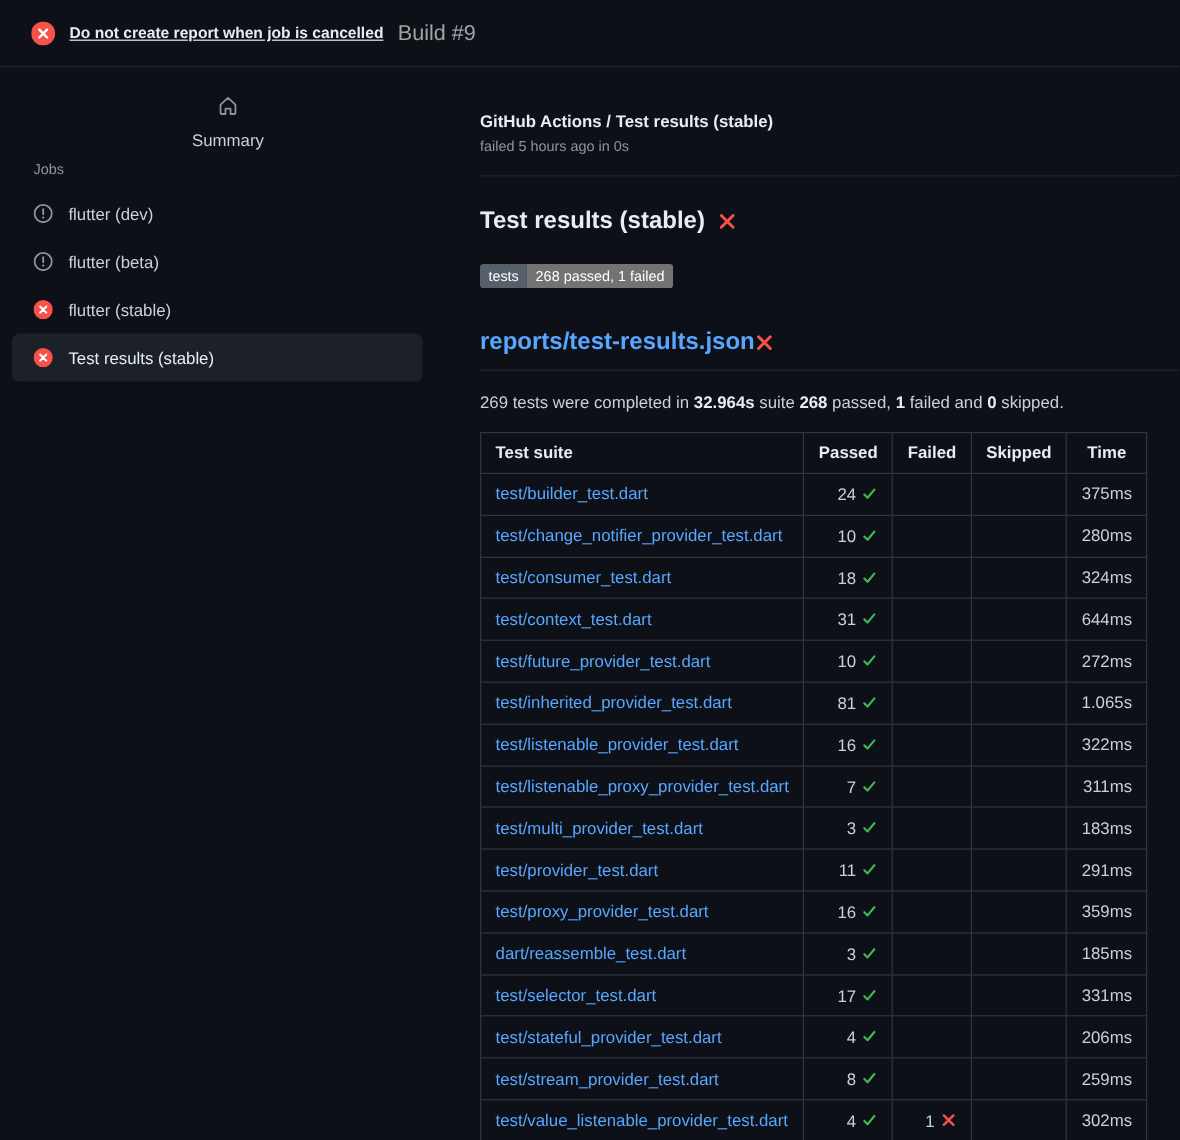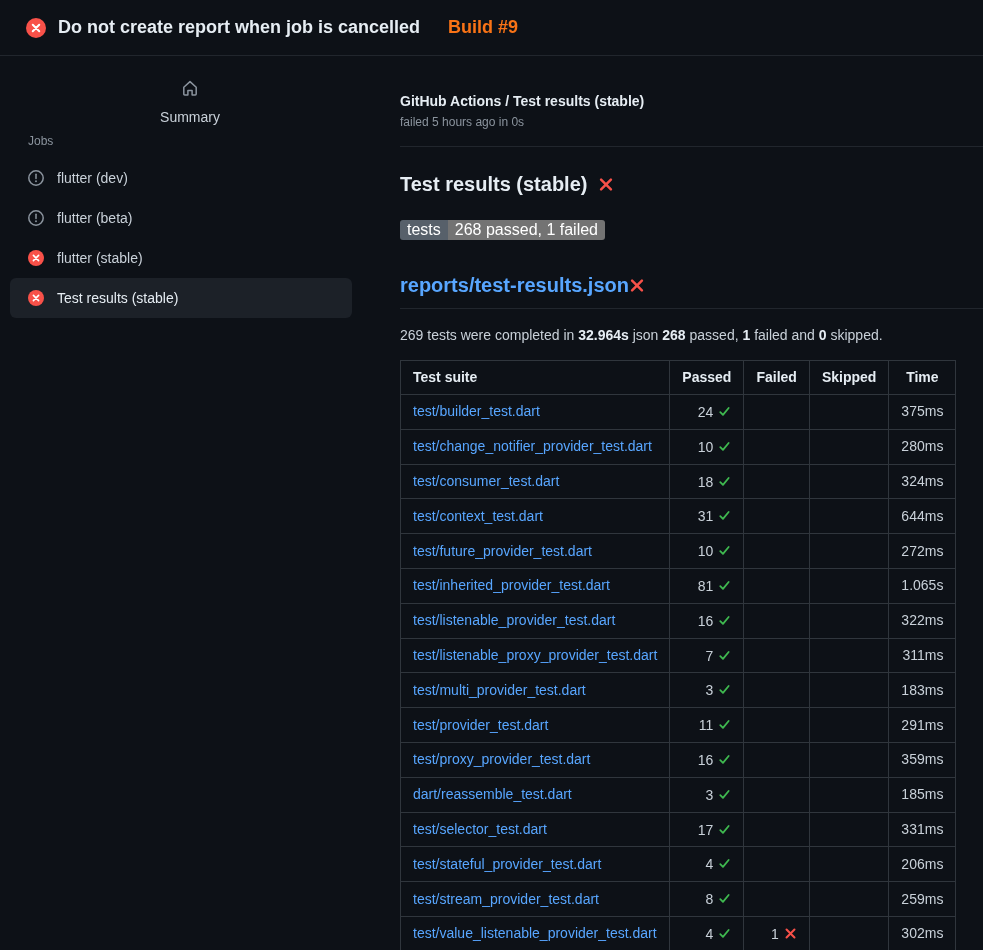--- a/index.html
+++ b/index.html
@@ -10,22 +10,22 @@
     font-family: "Liberation Sans", "DejaVu Sans", sans-serif;
     font-size: 14px;
   }
   a { text-decoration: none; }
 
   
   .top-header {
     height: 56px; display: flex; align-items: center; gap: 12px;
     padding: 0 16px 0 26px; border-bottom: 1px solid #21262d;
   }
-  .top-header h1 { font-size: 18px; font-weight: 700; color: #e6edf3; margin: 0; white-space: nowrap; }
-  .build-label { color: #f97316; font-size: 18px; font-weight: 700; white-space: nowrap; margin-left: 16px; }
+  .top-header h1 { font-size: 13px; font-weight: 700; color: #e6edf3; margin: 0; white-space: nowrap; text-decoration: underline; }
+  .build-label { color: #a3a3a3; font-size: 18px; font-weight: 400; white-space: nowrap; }
 
   .layout { display: flex; align-items: flex-start; }
 
   
   .sidebar { width: 390px; flex: 0 0 390px; padding: 24px 38px 0 10px; }
   .side-item {
     display: flex; align-items: center; gap: 13px;
     height: 40px; padding-left: 18px; border-radius: 6px;
     color: #c9d1d9; cursor: pointer;
   }
@@ -36,21 +36,21 @@
 
   
   main { flex: 1 1 auto; min-width: 0; padding: 37px 0 0 10px; }
   .breadcrumb { font-weight: 700; color: #e6edf3; font-size: 14px; }
   .status-line { color: #8b949e; font-size: 12px; margin-top: 6px; }
   .divider { border-bottom: 1px solid #21262d; margin-top: 17px; }
   .check-title {
     display: flex; align-items: center; gap: 11px;
     margin: 26px 0 0; font-size: 20px; font-weight: 700; color: #e6edf3;
   }
-  .badge { display: inline-flex; margin-top: 24px; font-size: 16px; line-height: 14px; border-radius: 3px; overflow: hidden; }
+  .badge { display: inline-flex; margin-top: 24px; font-size: 12px; line-height: 14px; border-radius: 3px; overflow: hidden; }
   .badge-key { background: #57606a; color: #ffffff; padding: 3px 7px; }
   .badge-value { background: #737373; color: #ffffff; padding: 3px 7px; }
   .report-heading {
     display: flex; align-items: center; 
     margin: 34px 0 0; padding-bottom: 11px; border-bottom: 1px solid #21262d;
     font-size: 20px; font-weight: 700;
   }
   .report-heading a { color: #58a6ff; }
   .summary-line { margin: 16px 0 15px; color: #c9d1d9; line-height: 20px; }
   .summary-line strong { color: #e6edf3; font-weight: 700; }
@@ -158,21 +158,21 @@
 
       <div class="report-heading">
         <a href="#">reports/test-results.json</a>
         <span class="icon">
             <svg width="17" height="17" viewBox="0 0 16 16" aria-hidden="true">
               <path d="M3.1 3.1l9.8 9.8M12.9 3.1l-9.8 9.8" stroke="#f85149" stroke-width="2.5" stroke-linecap="round"></path>
             </svg>
           </span>
       </div>
 
-      <p class="summary-line"><span>269 tests were completed in </span><strong>32.964s</strong><span> json </span><strong>268</strong><span> passed, </span><strong>1</strong><span> failed and </span><strong>0</strong><span> skipped.</span></p>
+      <p class="summary-line"><span>269 tests were completed in </span><strong>32.964s</strong><span> suite </span><strong>268</strong><span> passed, </span><strong>1</strong><span> failed and </span><strong>0</strong><span> skipped.</span></p>
 
       <table class="results">
         <colgroup>
           <col style="width:auto;">
           <col style="width:68px;">
           <col style="width:66px;">
           <col style="width:80px;">
           <col style="width:68px;">
         </colgroup>
         <thead>

